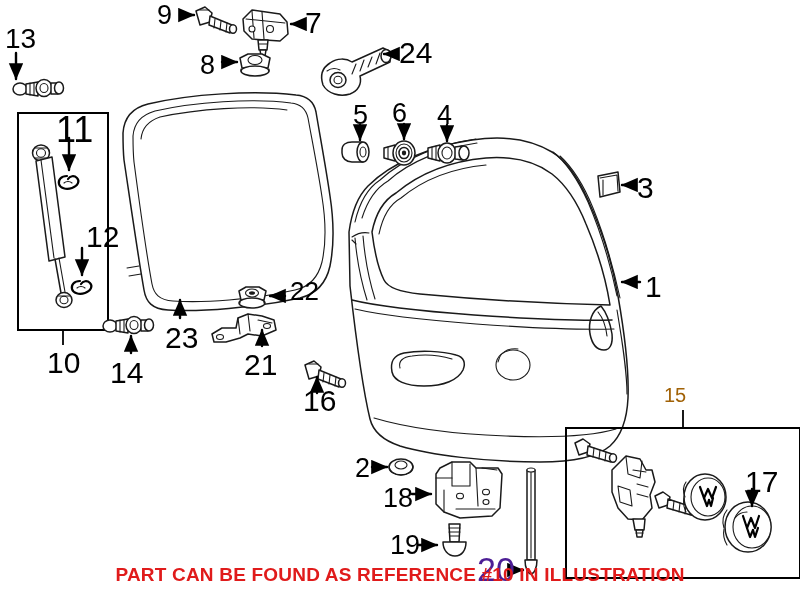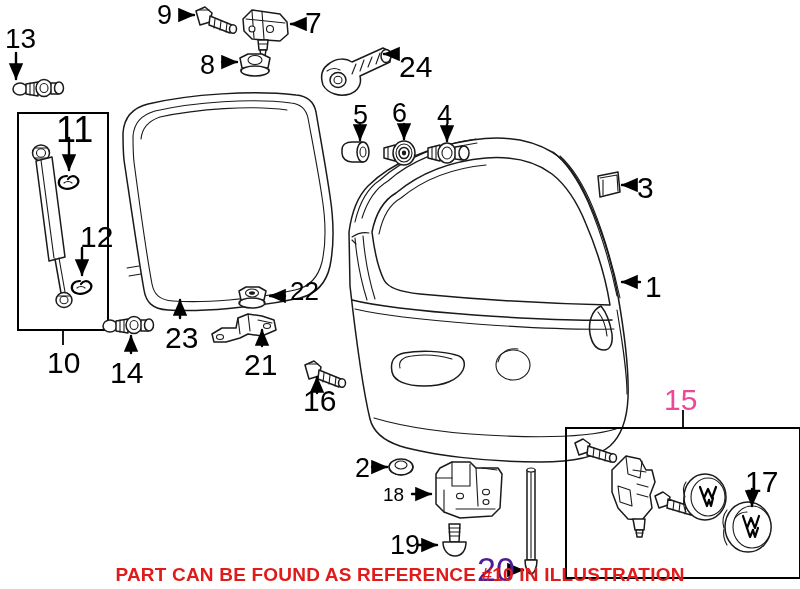--- a/index.html
+++ b/index.html
@@ -479,30 +479,30 @@
       <div class="callout-num" style="left: 355px; top: 455px; font-size: 27px; color: rgb(0, 0, 0);">2</div>
       <div class="callout-num" style="left: 637px; top: 173px; font-size: 30px; color: rgb(0, 0, 0);">3</div>
       <div class="callout-num" style="left: 437px; top: 102px; font-size: 27px; color: rgb(0, 0, 0);">4</div>
       <div class="callout-num" style="left: 353px; top: 102px; font-size: 27px; color: rgb(0, 0, 0);">5</div>
       <div class="callout-num" style="left: 392px; top: 100px; font-size: 27px; color: rgb(0, 0, 0);">6</div>
       <div class="callout-num" style="left: 305px; top: 8px; font-size: 30px; color: rgb(0, 0, 0);">7</div>
       <div class="callout-num" style="left: 200px; top: 52px; font-size: 27px; color: rgb(0, 0, 0);">8</div>
       <div class="callout-num" style="left: 157px; top: 2px; font-size: 27px; color: rgb(0, 0, 0);">9</div>
       <div class="callout-num" style="left: 47px; top: 348px; font-size: 30px; color: rgb(0, 0, 0);">10</div>
       <div class="callout-num" style="left: 56px; top: 112px; font-size: 36px; color: rgb(0, 0, 0);">11</div>
-      <div class="callout-num" style="left: 80px; top: 222px; font-size: 30px; color: rgb(0, 0, 0);">12</div>
+      <div class="callout-num" style="left: 86px; top: 222px; font-size: 30px; color: rgb(0, 0, 0);">12</div>
       <div class="callout-num" style="left: 5px; top: 25px; font-size: 28px; color: rgb(0, 0, 0);">13</div>
       <div class="callout-num" style="left: 110px; top: 358px; font-size: 30px; color: rgb(0, 0, 0);">14</div>
-      <div class="callout-num" style="left: 664px; top: 385px; font-size: 30px; color: #ec4899;">15</div>
+      <div class="callout-num" style="left: 664px; top: 385px; font-size: 20px; color: #a16207;">15</div>
       <div class="callout-num" style="left: 303px; top: 386px; font-size: 30px; color: rgb(0, 0, 0); text-align: right;">16</div>
       <div class="callout-num" style="left: 745px; top: 467px; font-size: 30px; color: rgb(0, 0, 0);">17</div>
-      <div class="callout-num" style="left: 383px; top: 485px; font-size: 19px; color: rgb(0, 0, 0);">18</div>
+      <div class="callout-num" style="left: 383px; top: 485px; font-size: 27px; color: rgb(0, 0, 0);">18</div>
       <div class="callout-num" style="left: 390px; top: 532px; font-size: 27px; color: rgb(0, 0, 0);">19</div>
       <div class="callout-num" style="left: 477px; top: 552px; font-size: 34px; color: #4c1d95;">20</div>
       <div class="callout-num" style="left: 244px; top: 350px; font-size: 30px; color: rgb(0, 0, 0);">21</div>
       <div class="callout-num" style="left: 290px; top: 278px; font-size: 26px; color: rgb(0, 0, 0);">22</div>
       <div class="callout-num" style="left: 165px; top: 323px; font-size: 30px; color: rgb(0, 0, 0);">23</div>
-      <div class="callout-num" style="left: 399px; top: 52px; font-size: 30px; color: rgb(0, 0, 0);">24</div>
+      <div class="callout-num" style="left: 399px; top: 38px; font-size: 30px; color: rgb(0, 0, 0);">24</div>
     </div>
 
   <div class="footer-note" style="top: 564px; color: rgb(224, 27, 27); font-size: 19px;">PART CAN BE FOUND AS REFERENCE #10 IN ILLUSTRATION</div>
 
 </div>
 
 </body></html>

